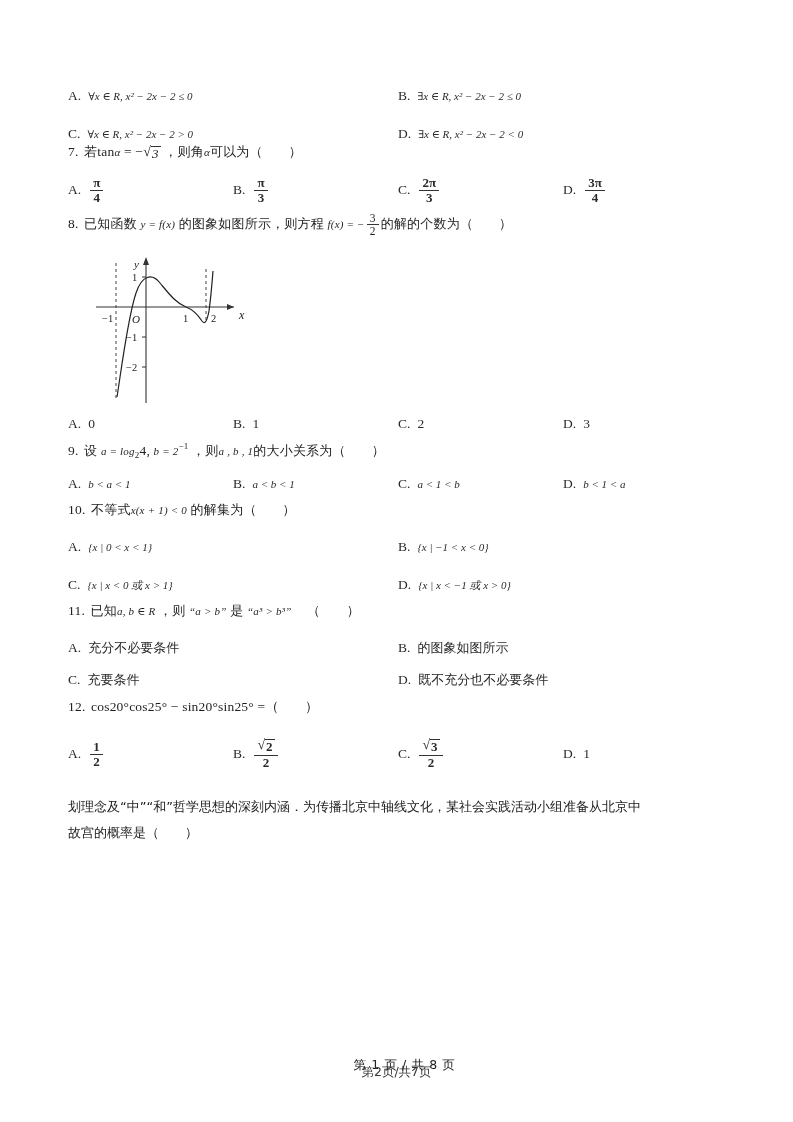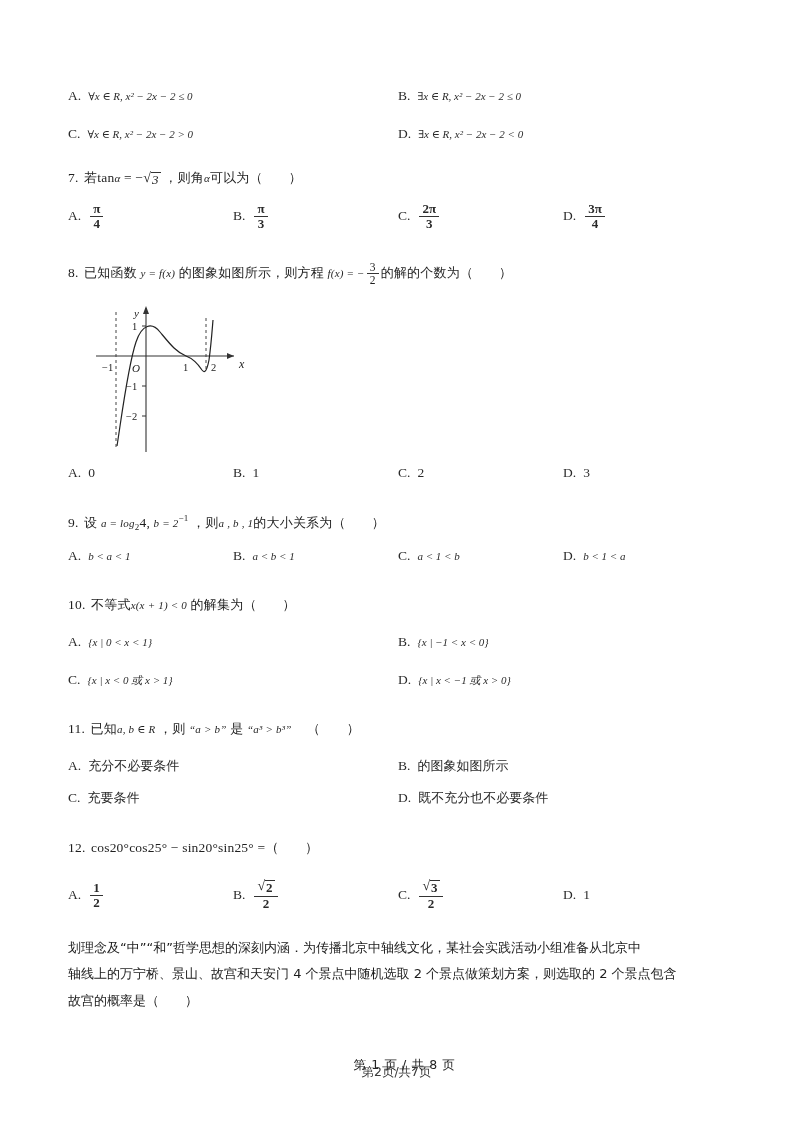--- a/index.html
+++ b/index.html
@@ -142,22 +142,22 @@
     position: absolute;
     left: 16px;
     right: 0;
     top: 1057px;
     text-align: center;
     font-family: "DejaVu Sans", "Liberation Sans", sans-serif;
     font-size: 12.5px;
     color: #222;
     letter-spacing: 0.6px;
   }
-  .q-gap { margin-top: 31px; }
-  .q-gap-lg { margin-top: 26px; }
+  .q-gap { margin-top: 8px; }
+  .q-gap-lg { }
 </style>
 </head>
 <body>
 
 <div class="page">
   <div class="content">
 
     <div class="opts two" style="margin-top:0;">
       <div class="opt">
         <span class="opt-label mr">A.</span>
@@ -398,21 +398,20 @@
         </span>
       </div>
       <div class="opt">
         <span class="opt-label mr">D.</span>
         <span class="mr">1</span>
       </div>
     </div>
 
     <div class="para" style="margin-top:24px;">
       <div>划理念及“中”“和”哲学思想的深刻内涵．为传播北京中轴线文化，某社会实践活动小组准备从北京中</div>
-      <div>轴线上的万宁桥、景山、故宫和天安门 4 个景点中随机选取 2 个景点做策划方案，则选取的 2 个景点包含</div>
       <div>故宫的概率是（　　）</div>
     </div>
 
   </div>
 
   <div class="footer-inner">第2页/共7页</div>
   <div class="footer-page">第 1 页 / 共 8 页</div>
 </div>
 
 </body></html>

